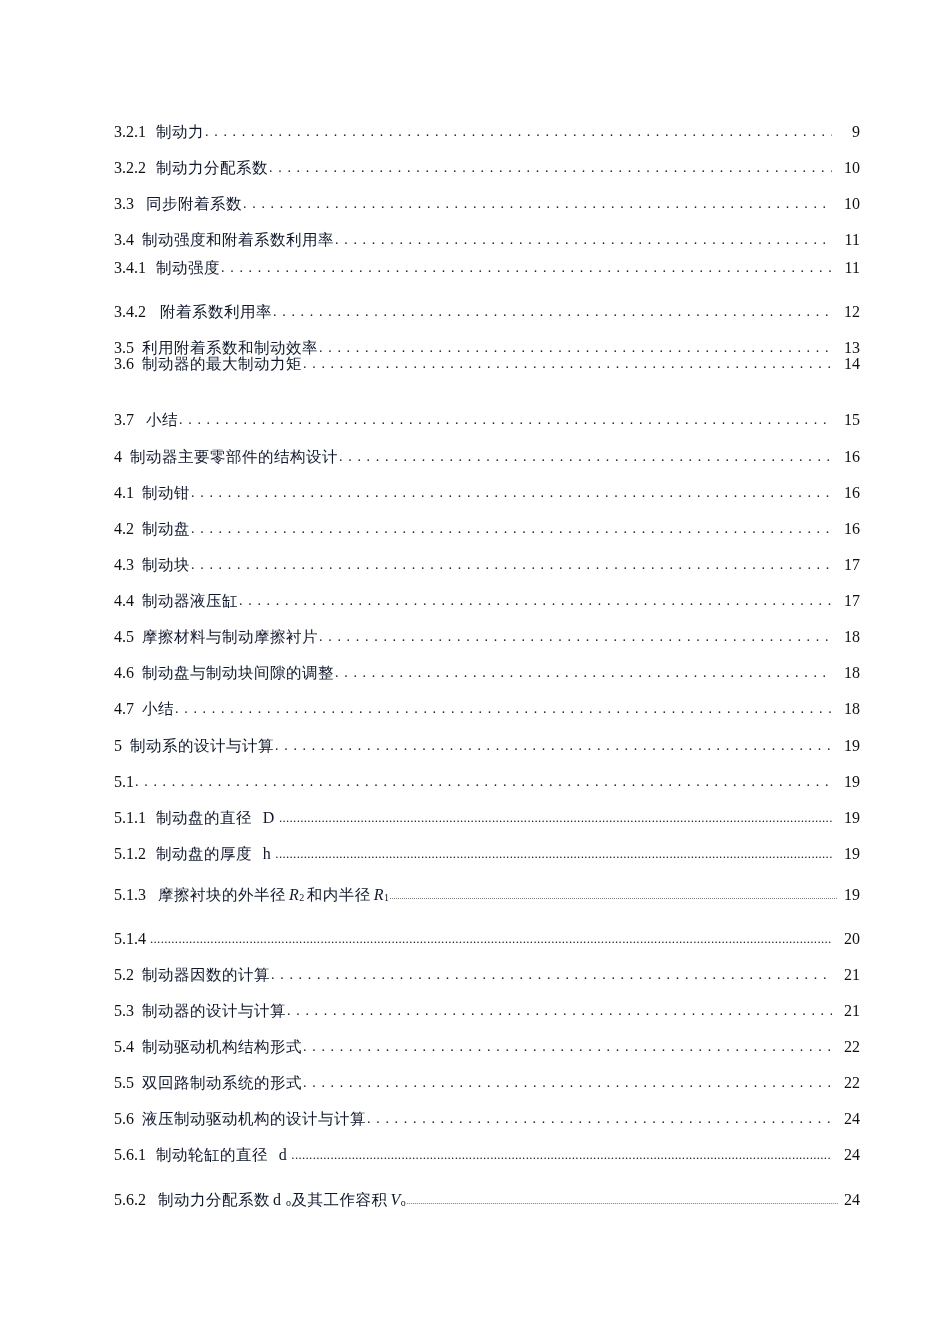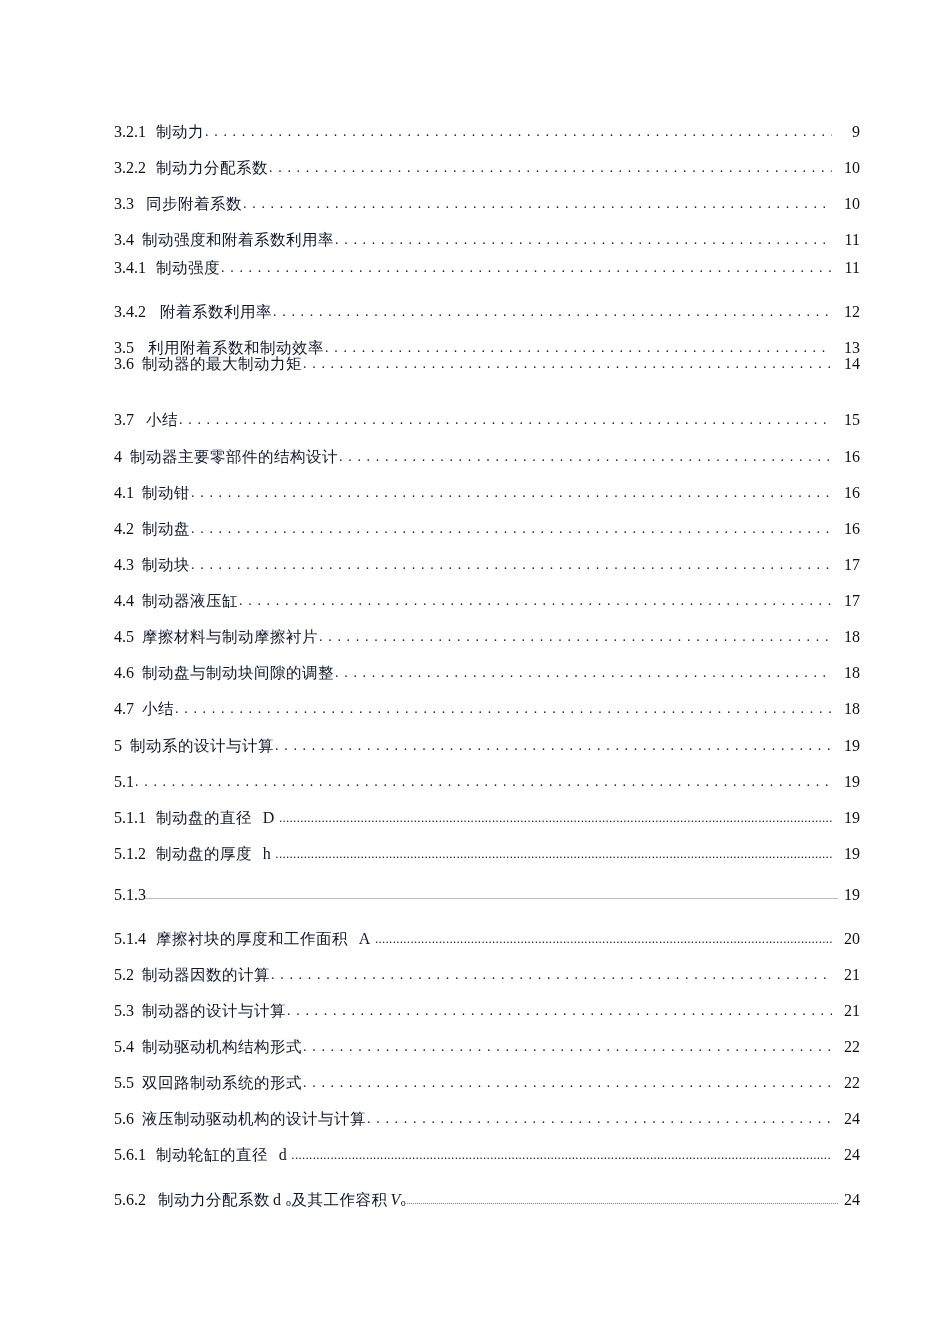--- a/index.html
+++ b/index.html
@@ -137,21 +137,21 @@
 
   <div class="toc-row" style="top:300px">
     <span class="toc-num">3.4.2</span>
     <span class="toc-title" style="margin-left:14px">附着系数利用率</span>
     <span class="leader"></span>
     <span class="toc-page">12</span>
   </div>
 
   <div class="toc-row" style="top:336px">
     <span class="toc-num">3.5</span>
-    <span class="toc-title" style="margin-left:14px">利用附着系数和制动效率</span>
+    <span class="toc-title" style="margin-left:8px">利用附着系数和制动效率</span>
     <span class="leader"></span>
     <span class="toc-page">13</span>
   </div>
 
   <div class="toc-row" style="top:352px">
     <span class="toc-num">3.6</span>
     <span class="toc-title" style="margin-left:8px">制动器的最大制动力矩</span>
     <span class="leader"></span>
     <span class="toc-page">14</span>
   </div>
@@ -241,27 +241,27 @@
 
   <div class="toc-row" style="top:842px">
     <span class="toc-num">5.1.2</span>
     <span class="toc-title" style="margin-left:10px"><span>制动盘的厚度</span>&nbsp;&nbsp;<span class="latin">h</span></span>
     <span class="leader dense" style="margin-left:4px"></span>
     <span class="toc-page">19</span>
   </div>
 
   <div class="toc-row" style="top:883px">
     <span class="toc-num">5.1.3</span>
+    <span class="toc-title" style="margin-left:12px"><span>摩擦衬块的外半径</span><span class="math" style="margin-left:3px"><span>R</span><sub>2</sub></span><span style="margin-left:2px">和内半径</span><span class="math" style="margin-left:3px"><span>R</span><sub>1</sub></span></span>
     <span class="leader tiny" style="margin-left:0"></span>
     <span class="toc-page">19</span>
   </div>
 
   <div class="toc-row" style="top:927px">
     <span class="toc-num">5.1.4</span>
-    <span class="toc-title" style="margin-left:10px"><span>摩擦衬块的厚度和工作面积</span>&nbsp;&nbsp;<span class="latin">A</span></span>
     <span class="leader dense" style="margin-left:4px"></span>
     <span class="toc-page">20</span>
   </div>
 
   <div class="toc-row" style="top:963px">
     <span class="toc-num">5.2</span>
     <span class="toc-title" style="margin-left:8px">制动器因数的计算</span>
     <span class="leader"></span>
     <span class="toc-page">21</span>
   </div>

